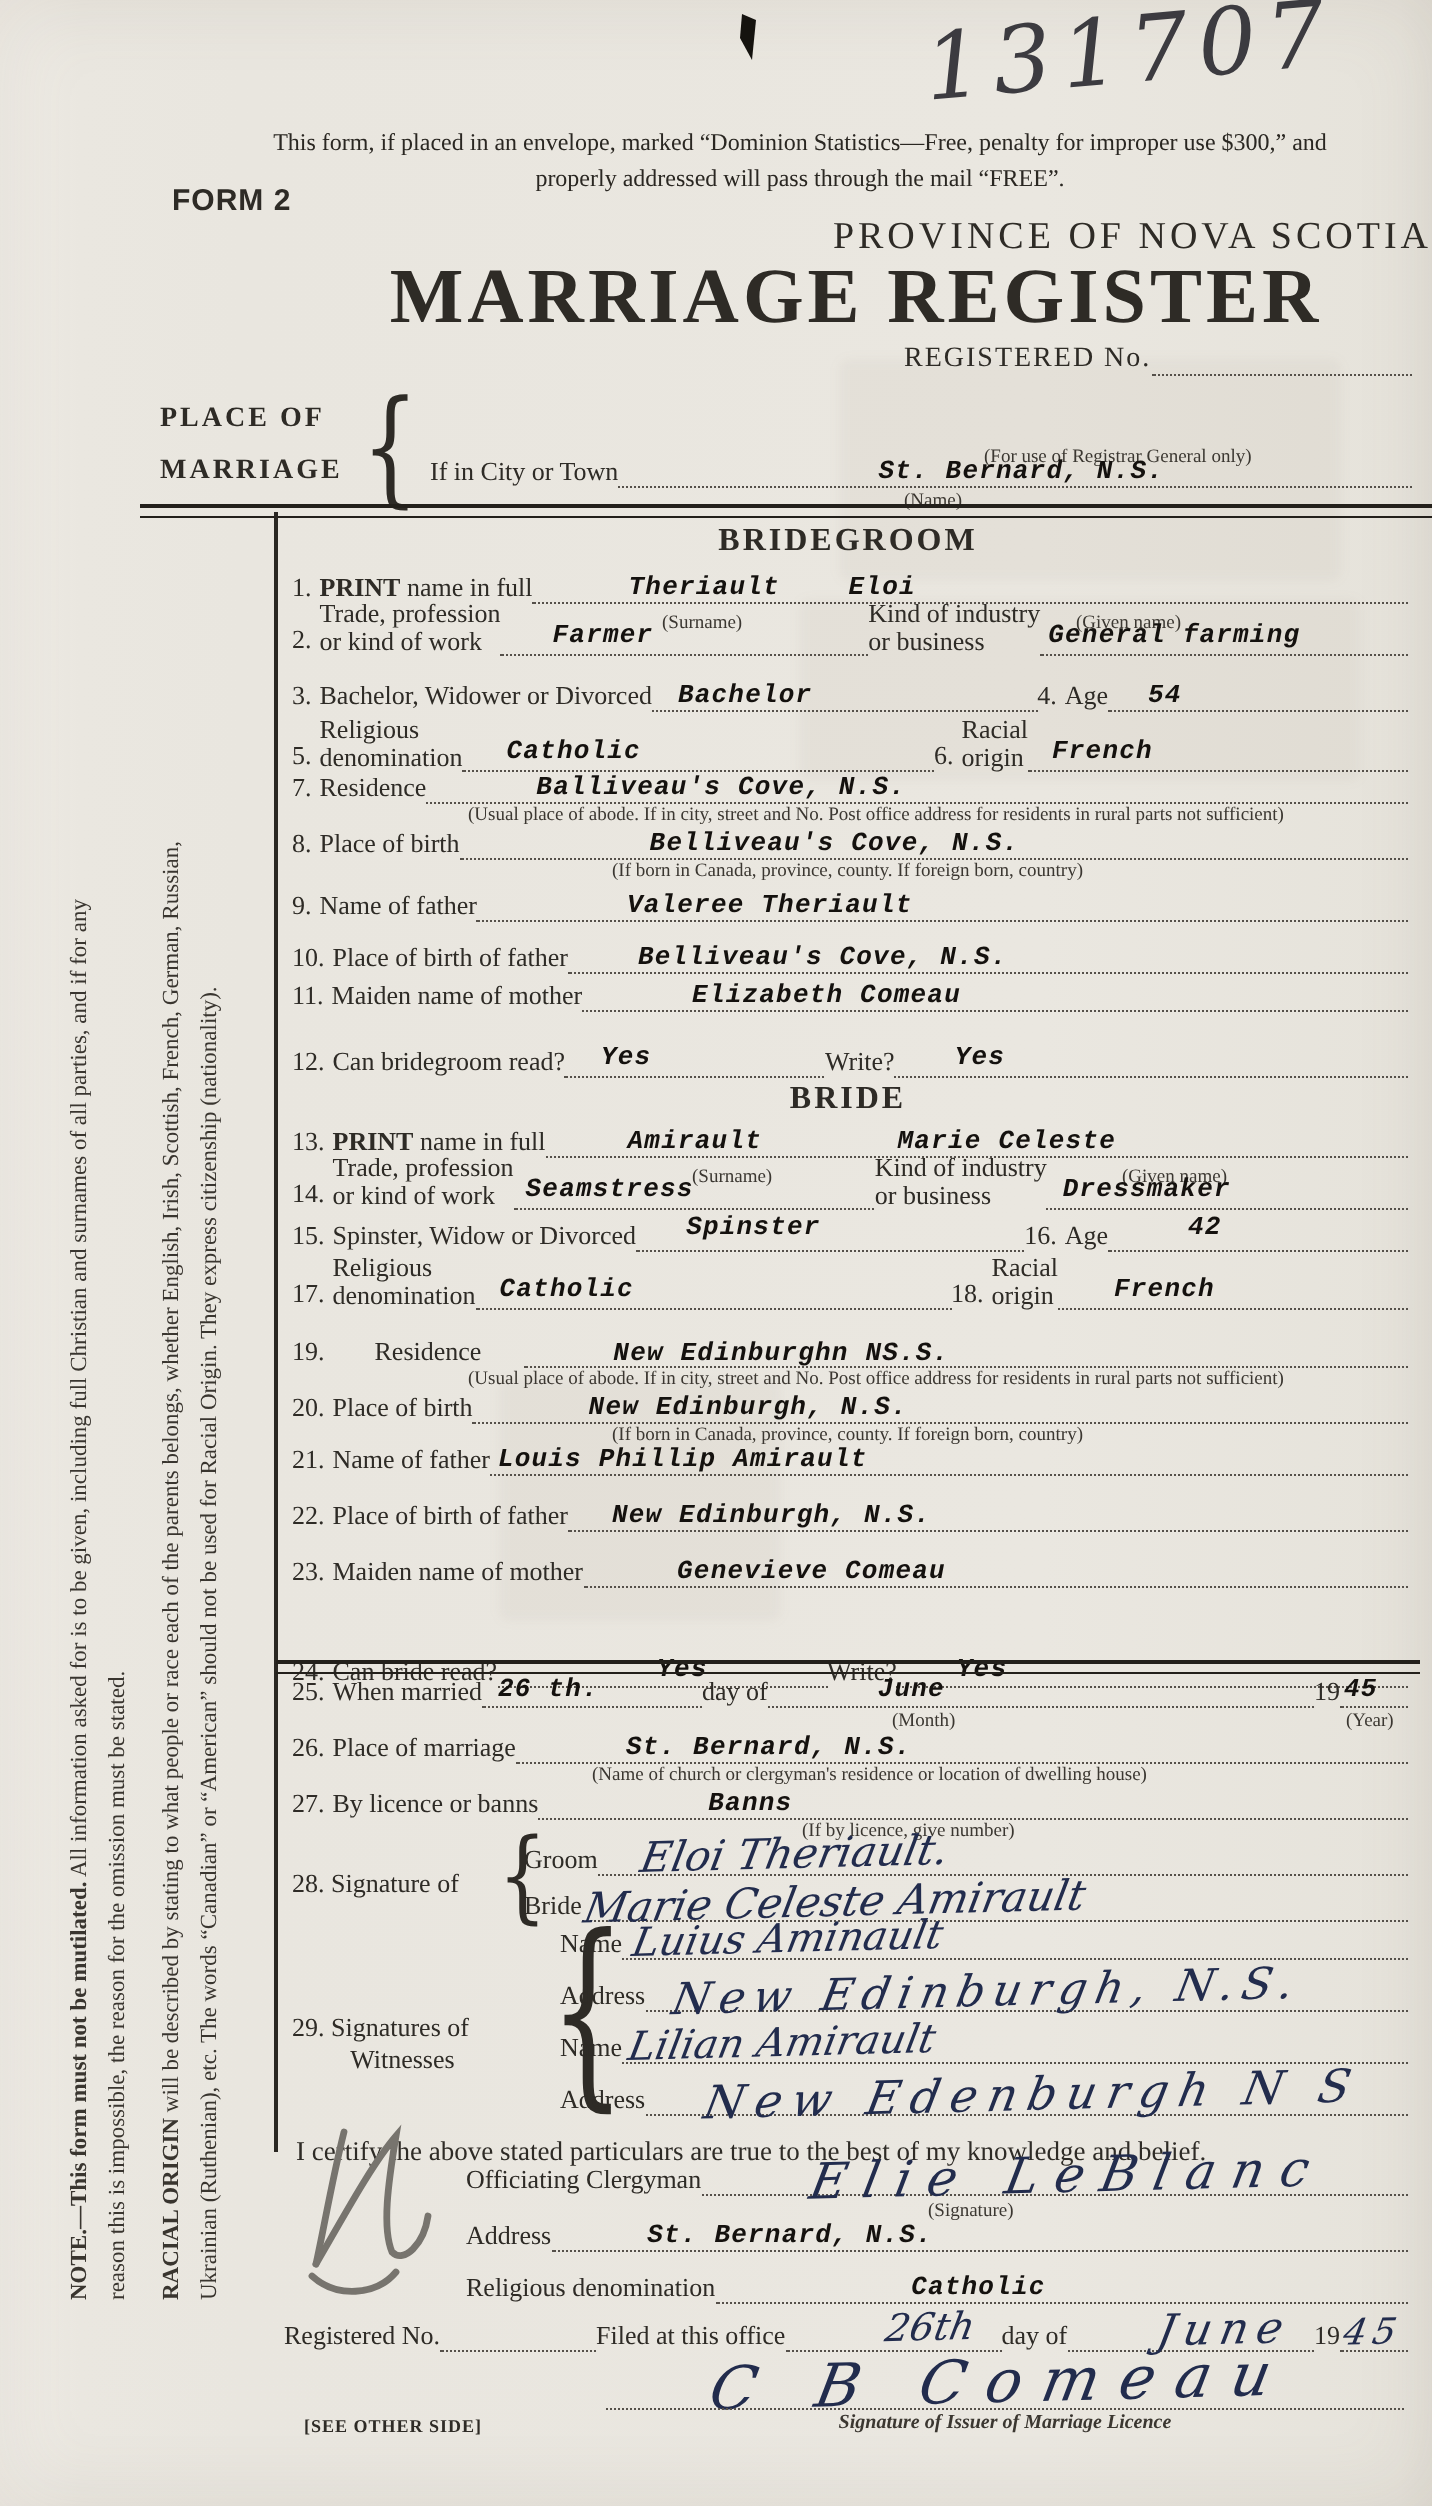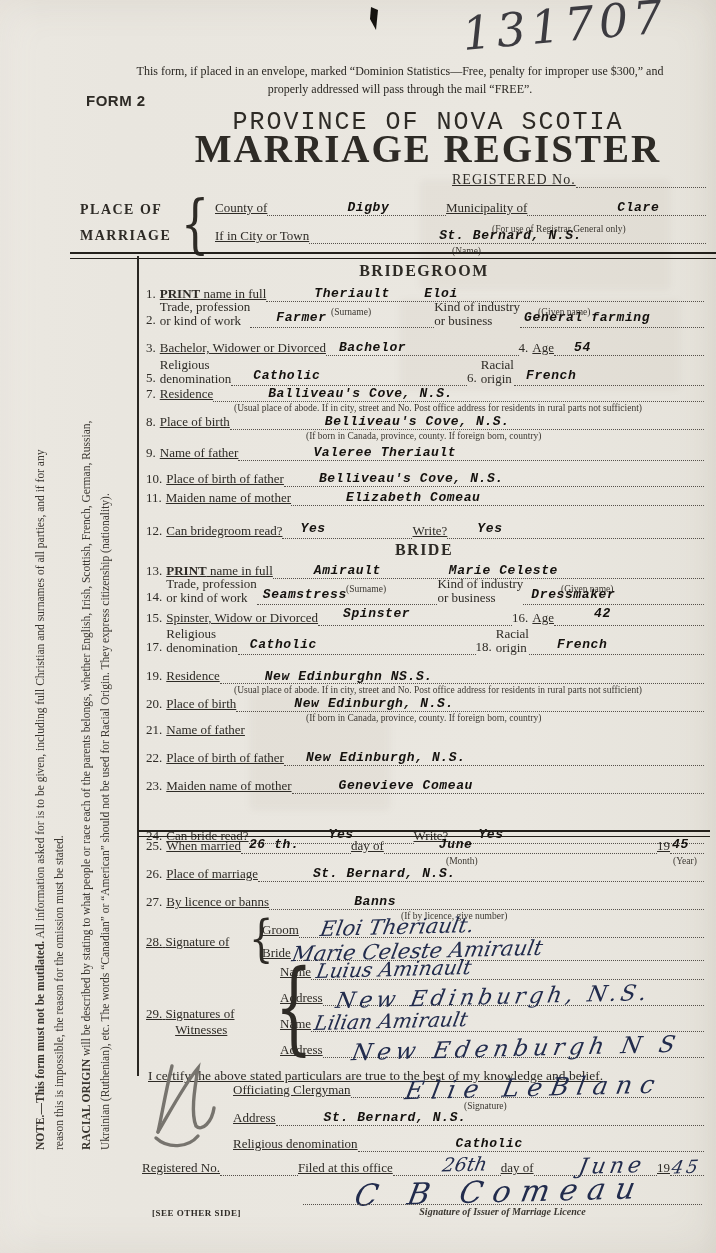--- a/index.html
+++ b/index.html
@@ -1,21 +1,21 @@
 <!DOCTYPE html>
 <html><head>
 <meta charset="utf-8">
 <style>
   html,body{margin:0;padding:0;background:#b9b4a9;}
   .paper{position:relative;width:716px;height:1253px;margin:0 auto;overflow:hidden;
     background:linear-gradient(90deg,#f0ede7 0,#eae7e0 40px,#e9e6df 120px,#eae7e0 520px,#e6e3db 700px,#e3e0d8 716px);
     font-family:"Liberation Serif",serif;color:#2e2b26;box-shadow:inset 0 0 40px rgba(120,110,90,.12);}
   .ghost{position:absolute;background:rgba(110,100,80,.05);filter:blur(3px);border-radius:4px;}
   .abs{position:absolute;}
-  .lbl{font-size:13px;white-space:nowrap;text-decoration:underline;}
+  .lbl{font-size:13px;white-space:nowrap;}
   .no{font-size:13px;white-space:nowrap;margin-right:4px;}
   .boldlbl{font-weight:bold;}
   .row{position:absolute;left:8px;right:6px;display:flex;align-items:flex-end;height:16px;}
   .row.two{height:30px;}
   .l2{display:flex;flex-direction:column;font-size:13px;line-height:1.08;white-space:nowrap;}
   .fill{flex:1 1 auto;border-bottom:1px dotted #55504a;position:relative;height:15px;min-width:16px;}
   .fx{flex:0 0 auto;}
   .val{position:absolute;bottom:0;white-space:nowrap;}
   .tw{font-family:"Liberation Mono","DejaVu Sans Mono",monospace;font-weight:700;font-size:13px;
       letter-spacing:.6px;color:#14110e;}
@@ -49,43 +49,33 @@
 
   <div class="abs" style="left:462px;top:-2px;font-family:'DejaVu Serif',serif;font-style:italic;font-size:46px;letter-spacing:5px;color:#3c3b40;transform:rotate(-5deg);">131707</div>
 
   <div class="abs" style="left:100px;top:62px;width:600px;text-align:center;font-size:12px;line-height:1.5;color:#2a2722;">
     <div>This form, if placed in an envelope, marked “Dominion Statistics—Free, penalty for improper use $300,” and</div>
     <div>properly addressed will pass through the mail “FREE”.</div>
   </div>
 
   <div class="abs" style="left:86px;top:92px;font-family:'Liberation Sans',sans-serif;font-weight:bold;font-size:15px;letter-spacing:.5px;">FORM 2</div>
 
-  <div class="abs" style="left:140px;top:108px;width:576px;text-align:center;font-size:25px;letter-spacing:2px;font-family:Liberation Mono, monospace;">PROVINCE OF NOVA SCOTIA</div>
+  <div class="abs" style="left:140px;top:108px;width:576px;text-align:right;font-size:19px;letter-spacing:2px;">PROVINCE OF NOVA SCOTIA</div>
   <div class="abs" style="left:140px;top:126px;width:576px;text-align:center;font-size:39px;font-weight:bold;letter-spacing:2px;">MARRIAGE REGISTER</div>
 
   <div class="row" style="left:452px;right:10px;top:172px;">
     <span class="lbl" style="font-size:14px;letter-spacing:1px;">REGISTERED No.</span>
     <span class="fill"></span>
   </div>
   <div class="abs note" style="left:492px;top:190px;margin-top:34px;">(For use of Registrar General only)</div>
 
   <div class="abs" style="left:80px;top:202px;font-weight:bold;font-size:14px;letter-spacing:1.5px;">PLACE OF</div>
   <div class="abs" style="left:80px;top:228px;font-weight:bold;font-size:14px;letter-spacing:1.5px;">MARRIAGE</div>
   <div class="brace" style="left:176px;top:194px;font-size:60px;transform:scale(.75,1.05);">{</div>
 
-  <div class="row" style="left:215px;right:10px;top:200px;">
-    <span class="lbl">County of</span>
-    <span class="fill">
-        <i class="val tw" style="left:80px;">Digby</i>
-      </span>
-    <span class="lbl">Municipality of</span>
-    <span class="fill">
-        <i class="val tw" style="left:90px;">Clare</i>
-      </span>
-  </div>
   <div class="row" style="left:215px;right:10px;top:228px;">
     <span class="lbl">If in City or Town</span>
     <span class="fill">
         <i class="val tw" style="left:130px;">St. Bernard, N.S.</i>
       </span>
   </div>
   <div class="abs note" style="left:452px;top:246px;">(Name)</div>
 
   <div class="drule" style="left:70px;right:0;top:252px;"></div>
   <div class="vline"></div>
@@ -280,21 +270,21 @@
       <span class="no">18.</span>
       <span class="l2">
           <span>Racial</span>
           <span>origin</span>
         </span>
       <span class="fill fx" style="flex-basis:175px;">
           <i class="val tw" style="left:28px;bottom:2px;">French</i>
         </span>
     </div>
 
-    <div class="row" style="top:410px;">
+    <div class="row" style="top:410px;gap:21px;">
       <span class="no">19.</span>
       <span class="lbl">Residence</span>
       <span class="fill">
           <i class="val tw" style="left:45px;bottom:-1px;">New Edinburghn NS.S.</i>
         </span>
     </div>
     <div class="nrow" style="top:427px;">
         <span class="note" style="left:88px;">(Usual place of abode.   If in city, street and No.   Post office address for residents in rural parts not sufficient)</span>
       </div>
 
@@ -305,20 +295,23 @@
           <i class="val tw" style="left:58px;">New Edinburgh, N.S.</i>
         </span>
     </div>
     <div class="nrow" style="top:455px;">
         <span class="note" style="left:160px;">(If born in Canada, province, county.   If foreign born, country)</span>
       </div>
 
     <div class="row" style="top:464px;">
       <span class="no">21.</span>
       <span class="lbl">Name of father</span>
+      <span class="fill">
+          <i class="val tw" style="left:4px;">Louis Phillip Amirault</i>
+        </span>
     </div>
 
     <div class="row" style="top:492px;">
       <span class="no">22.</span>
       <span class="lbl">Place of birth of father</span>
       <span class="fill">
           <i class="val tw" style="left:22px;">New Edinburgh, N.S.</i>
         </span>
     </div>
 
@@ -364,20 +357,23 @@
       <span class="note" style="left:527px;">(Year)</span>
     </div>
 
     <div class="row" style="top:608px;">
       <span class="no">26.</span>
       <span class="lbl">Place of marriage</span>
       <span class="fill">
           <i class="val tw" style="left:55px;">St. Bernard, N.S.</i>
         </span>
     </div>
+    <div class="nrow" style="top:625px;">
+        <span class="note" style="left:150px;">(Name of church or clergyman's residence or location of dwelling house)</span>
+      </div>
 
     <div class="row" style="top:636px;">
       <span class="no">27.</span>
       <span class="lbl">By licence or banns</span>
       <span class="fill">
           <i class="val tw" style="left:85px;">Banns</i>
         </span>
     </div>
     <div class="nrow" style="top:653px;">
         <span class="note" style="left:255px;">(If by licence, give number)</span>

